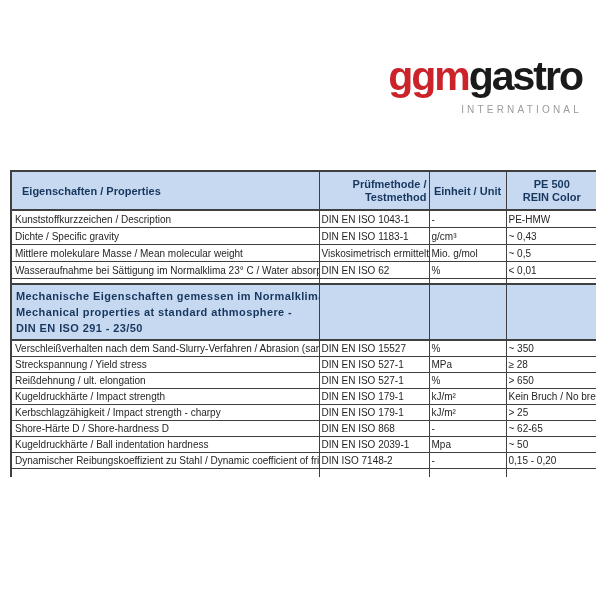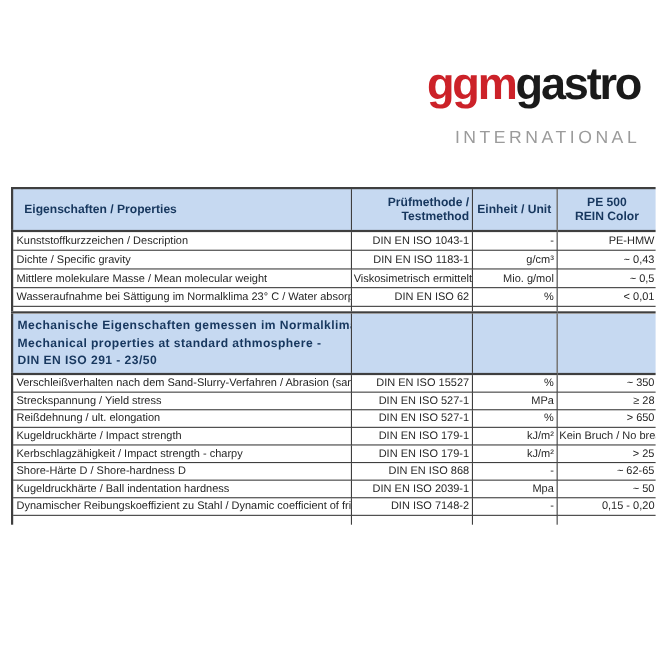--- a/index.html
+++ b/index.html
@@ -6,40 +6,40 @@
   .page{
     position:relative;width:596px;height:600px;background:#ffffff;
     font-family:"Liberation Sans",sans-serif;overflow:hidden;
   }
   
   .logo{position:absolute;top:56px;right:14px;text-align:right;line-height:1;}
   .logo .wordmark{font-size:41px;font-weight:bold;letter-spacing:-2px;white-space:nowrap;}
   .logo .wm-red{color:var(--logo-red,#cc2229);}
   .logo .wm-dark{color:var(--logo-dark,#1a1a1a);}
   .logo .subtitle{
-    margin-top:21px;font-size:16px;font-weight:normal;
+    margin-top:8px;font-size:10px;font-weight:normal;
     letter-spacing:3.2px;color:var(--logo-gray,#9b9b9b);white-space:nowrap;
   }
   
   .tbl-wrap{position:absolute;left:10px;top:170px;}
   table{
     border-collapse:collapse;table-layout:fixed;width:587px;
     border:2px solid var(--border,#3f3f3f);border-bottom:none;
     font-size:10px;color:var(--body-text,#262626);
   }
   td{border:1px solid var(--border,#3f3f3f);padding:0 2px;vertical-align:middle;overflow:hidden;}
   thead td{
     background:var(--header-bg,#c6d9f1);color:var(--header-text,#17375e);
     font-weight:bold;font-size:11px;height:37px;border-bottom:2px solid var(--border,#3f3f3f);text-align:right;
   }
   thead td.c-prop{padding-left:10px;}
   .two-line div{line-height:13px;}
   .centered{text-align:center;}
   .c-prop{text-align:left;padding-left:3px;white-space:nowrap;}
-  .c-method,.c-unit,.c-value{text-align:right;white-space:nowrap;}
+  .c-method,.c-unit,.c-value{text-align:left;white-space:nowrap;}
   #general-rows td{height:16px;}
   #mech-rows td{height:15px;}
   .spacer-row td{height:4px;padding:0;}
   .section-row td{
     background:var(--header-bg,#c6d9f1);border-top:2px solid var(--border,#3f3f3f);
     border-bottom:2px solid var(--border,#3f3f3f);
   }
   .section-row .c-prop{
     color:var(--header-text,#17375e);font-weight:bold;font-size:11px;
     line-height:16px;padding:3px 2px 3px 4px;letter-spacing:.4px;

